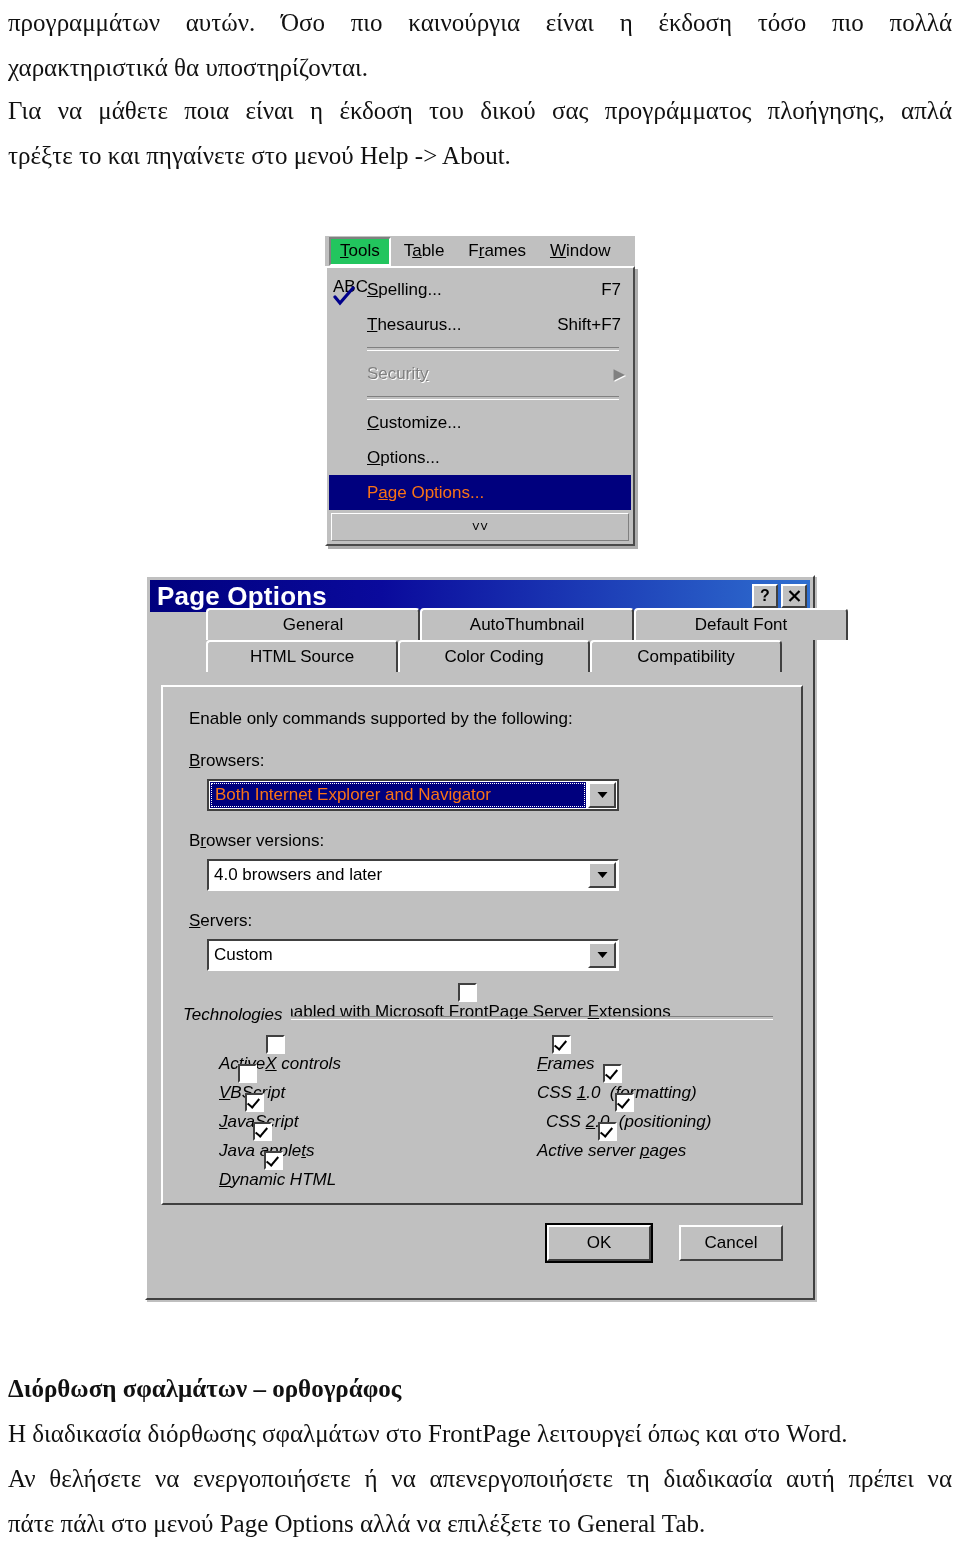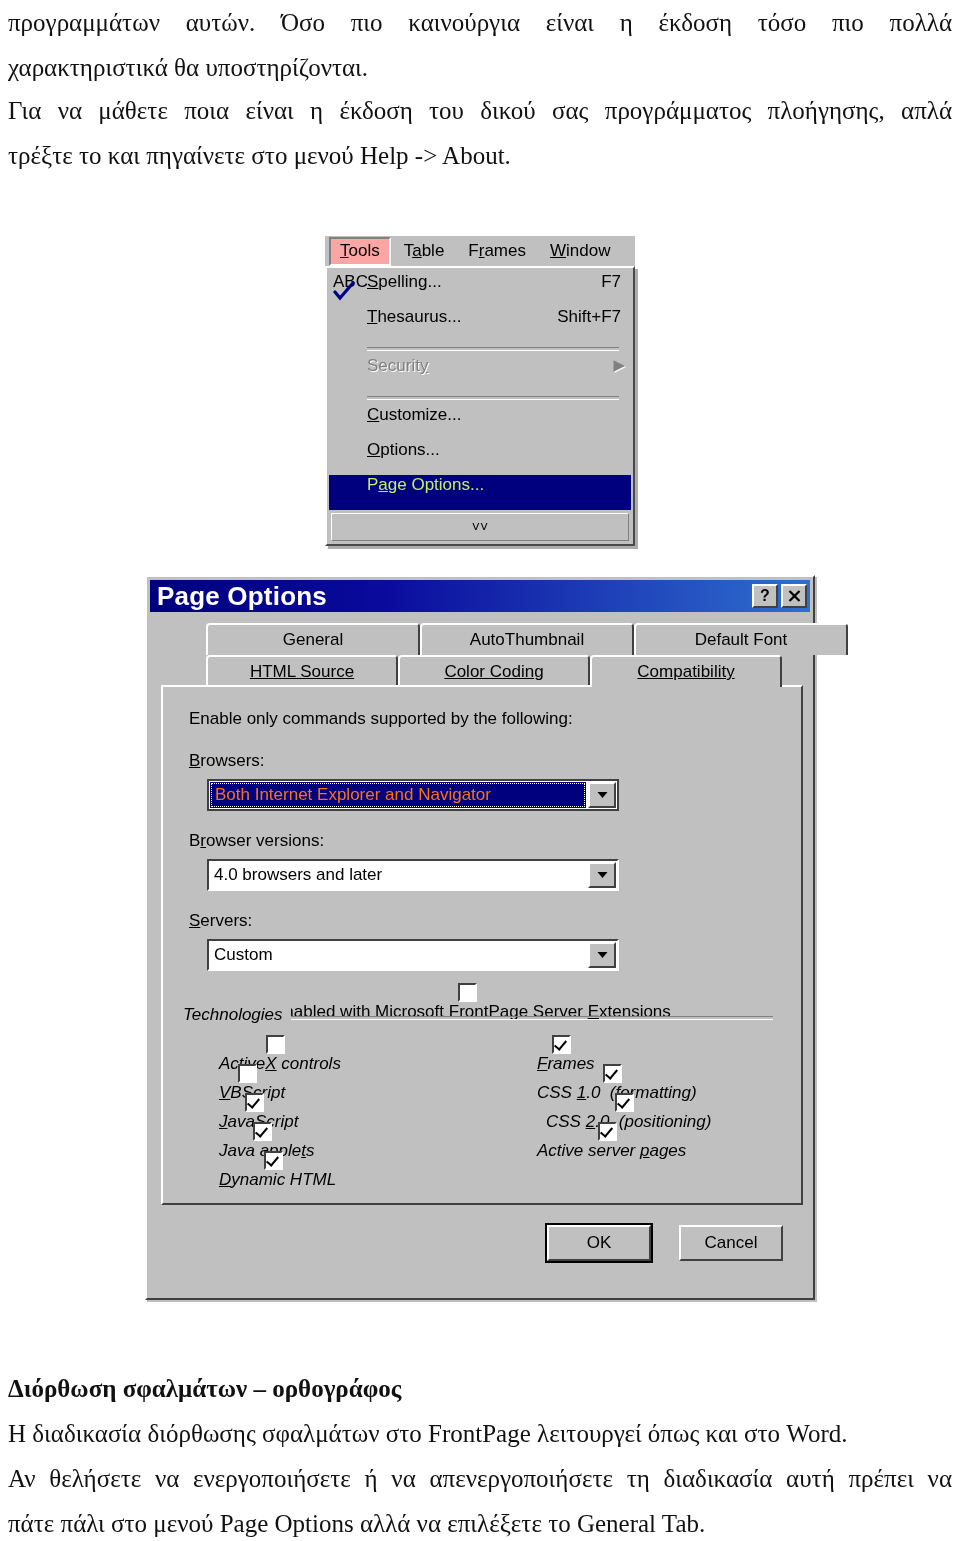--- a/index.html
+++ b/index.html
@@ -61,41 +61,42 @@
     margin-right: 2px;
     border: 2px solid transparent;
     box-sizing: border-box;
     line-height: 18px;
   }
   .menubar-item.pressed {
     border-top: 2px solid #808080;
     border-left: 2px solid #808080;
     border-right: 2px solid #ffffff;
     border-bottom: 2px solid #ffffff;
-    background: #fca5a5;
+    background: #22c55e;
   }
   .menu-panel {
     background: #c0c0c0;
     border-top: 2px solid #ffffff;
     border-left: 2px solid #ffffff;
     border-right: 2px solid #4a4a4a;
     border-bottom: 2px solid #4a4a4a;
     padding: 4px 2px 0 2px;
     box-sizing: border-box;
     box-shadow: 3px 3px 0 rgba(0,0,0,0.32);
   }
   .menu-item {
     display: flex;
+    align-items: center;
     height: 35px;
     padding-left: 4px;
     font-size: 17px;
     color: #000;
     position: relative;
   }
-  .menu-item.selected { background: #00007e; color: #bef264; }
+  .menu-item.selected { background: #00007e; color: #f97316; }
   .menu-item.disabled { color: #808080; text-shadow: 1px 1px 0 #ffffff; }
   .mi-icon {
     width: 34px;
     min-width: 34px;
     height: 26px;
     position: relative;
   }
   .mi-label { flex: 1 1 auto; white-space: nowrap; }
   .mi-accel { margin-left: 16px; padding-right: 10px; white-space: nowrap; }
   .mi-arrow { padding-right: 6px; font-size: 15px; }
@@ -178,21 +179,21 @@
     font-weight: bold;
     color: #000;
     box-sizing: border-box;
     line-height: 16px;
   }
 
   
   .tabs-area {
     position: absolute;
     left: 14px;
-    top: 46px;
+    top: 31px;
     width: 642px;
     padding-left: 45px;
   }
   .tab-row { display: flex; height: 32px; position: relative; }
   .tab {
     background: #c0c0c0;
     border-top: 2px solid #ffffff;
     border-left: 2px solid #ffffff;
     border-right: 2px solid #404040;
     border-bottom: none;
@@ -206,21 +207,21 @@
     border-radius: 4px 4px 0 0;
   }
   .tab.selected {
     background: #c0c0c0;
     z-index: 5;
     border-top: 2px solid #ffffff;
     border-left: 2px solid #ffffff;
     border-right: 2px solid #404040;
   }
   .tab-row-1 .tab { width: 214px; }
-  .tab-row-2 .tab { width: 192px; text-decoration: underline; }
+  .tab-row-2 .tab { width: 192px; }
 
   .tab-panel {
     position: absolute;
     left: 14px;
     top: 108px;
     width: 642px;
     height: 520px;
     background: #c0c0c0;
     border-top: 2px solid #ffffff;
     border-left: 2px solid #ffffff;

